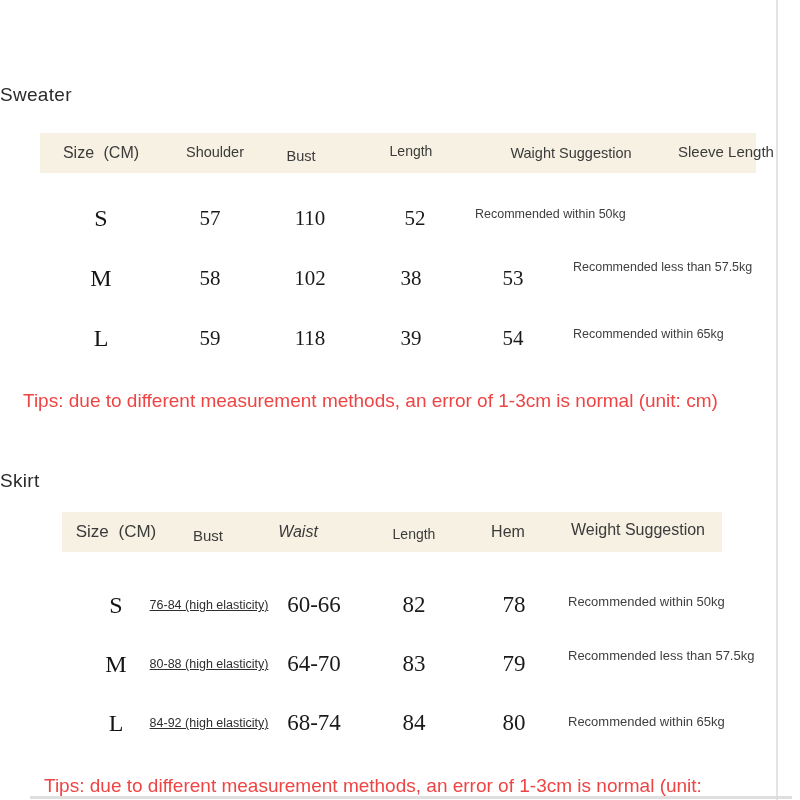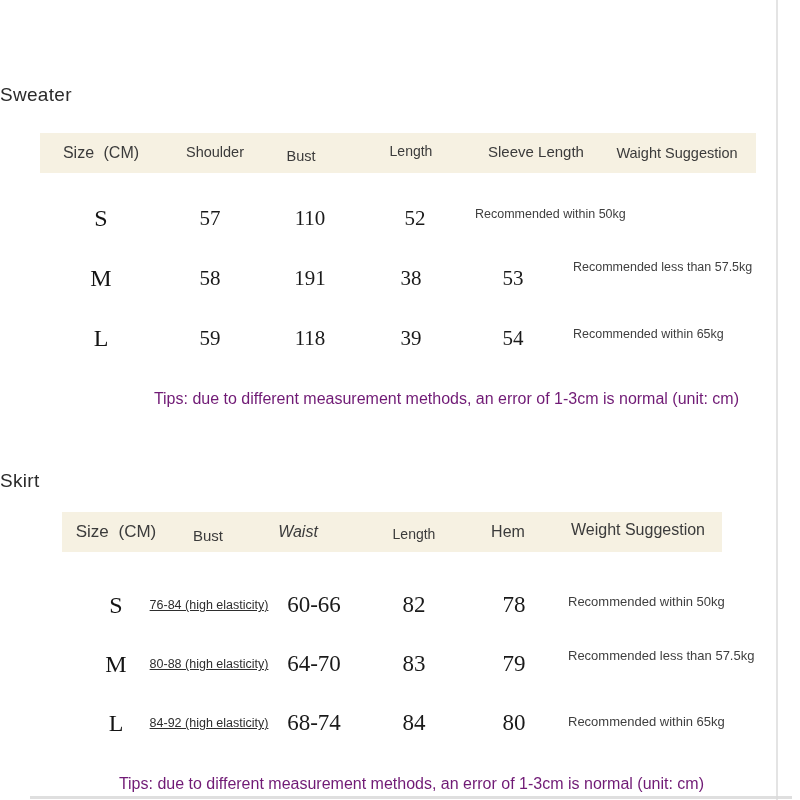--- a/index.html
+++ b/index.html
@@ -125,55 +125,55 @@
   
   #sweater-row-1 .suggestion { transform: translateY(-4px); }
   #sweater-row-2 .suggestion { transform: translateY(-11px); }
   #sweater-row-3 .suggestion { transform: translateY(-4px); }
   #skirt-row-1 .suggestion { transform: translateY(-4px); }
   #skirt-row-2 .suggestion { transform: translateY(-9px); }
   #skirt-row-3 .suggestion { transform: translateY(-2px); }
 
   .tips {
     position: absolute;
-    text-align: right;
-    font-size: 16px;
-    color: #701a75;
+    text-align: left;
+    font-size: 19px;
+    color: #ef4444;
   }
   #sweater-tips { left: 40px; top: 390px; width: 716px; transform: translateX(-17px); }
   #skirt-tips   { left: 62px; top: 775px; width: 660px; transform: translateX(-18px); }
 </style>
 </head>
 <body>
 
 <div class="page">
 
   <div class="section-title" id="sweater-title">Sweater</div>
 
   <div class="header-band" id="sweater-header">
     <div class="cell sw-c1">Size (CM)</div>
     <div class="cell sw-c2">Shoulder</div>
     <div class="cell sw-c3">Bust</div>
     <div class="cell sw-c4">Length</div>
+    <div class="cell sw-c6">Waight Suggestion</div>
     <div class="cell sw-c5">Sleeve Length</div>
-    <div class="cell sw-c6">Waight Suggestion</div>
   </div>
 
   <div class="row sweater-row" id="sweater-row-1">
     <div class="cell sw-c1 size-letter">S</div>
     <div class="cell sw-c2 num">57</div>
     <div class="cell sw-c3 num">110</div>
     <div class="cell sw-c5 num">52</div>
     <div class="cell sw-c6 suggestion">Recommended within 50kg</div>
   </div>
 
   <div class="row sweater-row" id="sweater-row-2">
     <div class="cell sw-c1 size-letter">M</div>
     <div class="cell sw-c2 num">58</div>
-    <div class="cell sw-c3 num">191</div>
+    <div class="cell sw-c3 num">102</div>
     <div class="cell sw-c4 num">38</div>
     <div class="cell sw-c5 num">53</div>
     <div class="cell sw-c6 suggestion">Recommended less than 57.5kg</div>
   </div>
 
   <div class="row sweater-row" id="sweater-row-3">
     <div class="cell sw-c1 size-letter">L</div>
     <div class="cell sw-c2 num">59</div>
     <div class="cell sw-c3 num">118</div>
     <div class="cell sw-c4 num">39</div>

